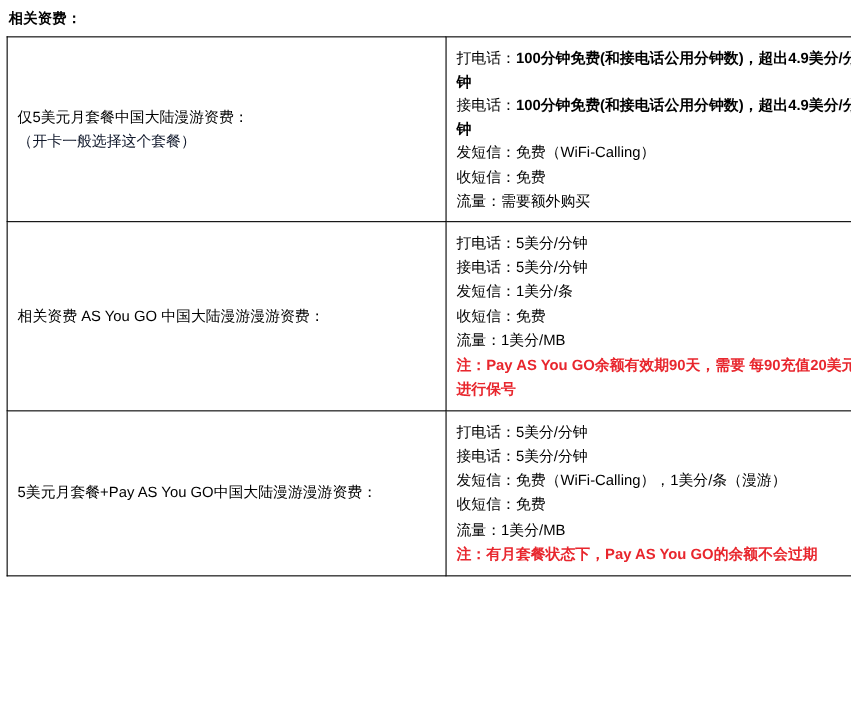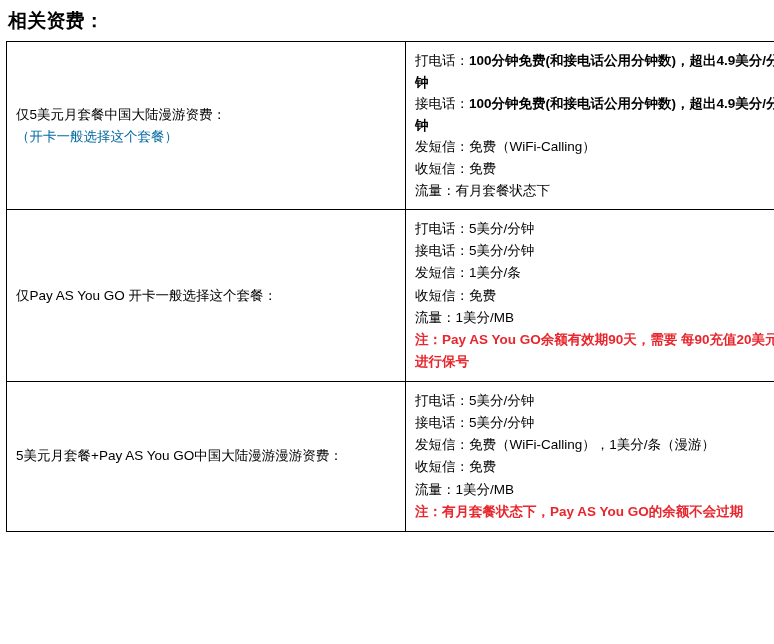--- a/index.html
+++ b/index.html
@@ -13,21 +13,21 @@
     font-family: "Liberation Sans", sans-serif;
     color: #000000;
     overflow: hidden;
   }
   .page {
     width: 774px;
     box-sizing: border-box;
     padding: 6px 6px 0 6px;
   }
   .doc-title {
-    font-size: 19px;
+    font-size: 13px;
     font-weight: bold;
     margin: 2px 0 7px 2px;
     letter-spacing: 0.2px;
   }
   table.fees {
     border-collapse: collapse;
     width: 758px;
     table-layout: fixed;
   }
   table.fees td {
@@ -44,21 +44,21 @@
   }
   td.detail-cell {
     width: 376px;
     vertical-align: middle;
   }
   .line {
     display: block;
     white-space: normal;
   }
   .b { font-weight: bold; }
-  .red { color: #0369a1; }
+  .red { color: #0f172a; }
   .red-b { color: #e8262d; font-weight: bold; }
   .row1 .detail-cell .line { line-height: 1.60; }
   .row2 .detail-cell .line,
   .row3 .detail-cell .line { line-height: 1.64; }
 </style>
 </head>
 <body>
 
 <div class="page">
 
@@ -69,27 +69,27 @@
       <tr class="row1">
         <td class="label-cell">
           <span class="line">仅5美元月套餐中国大陆漫游资费：</span>
           <span class="red">（开卡一般选择这个套餐）</span>
         </td>
         <td class="detail-cell">
           <span class="line"><span>打电话：</span><span class="b">100分钟免费(和接电话公用分钟数)，超出4.9美分/分钟</span></span>
           <span class="line"><span>接电话：</span><span class="b">100分钟免费(和接电话公用分钟数)，超出4.9美分/分钟</span></span>
           <span class="line"><span>发短信：</span><span>免费（WiFi-Calling）</span></span>
           <span class="line"><span>收短信：</span><span>免费</span></span>
-          <span class="line"><span>流量：</span><span>有月套餐状态下</span></span>
+          <span class="line"><span>流量：</span><span>需要额外购买</span></span>
         </td>
       </tr>
 
       <tr class="row2">
         <td class="label-cell">
-          <span class="line">仅Pay AS You GO 开卡一般选择这个套餐：</span>
+          <span class="line">相关资费 AS You GO 中国大陆漫游漫游资费：</span>
         </td>
         <td class="detail-cell">
           <span class="line"><span>打电话：</span><span>5美分/分钟</span></span>
           <span class="line"><span>接电话：</span><span>5美分/分钟</span></span>
           <span class="line"><span>发短信：</span><span>1美分/条</span></span>
           <span class="line"><span>收短信：</span><span>免费</span></span>
           <span class="line"><span>流量：</span><span>1美分/MB</span></span>
           <span class="line red-b">注：Pay AS You GO余额有效期90天，需要 每90充值20美元进行保号</span>
         </td>
       </tr>

